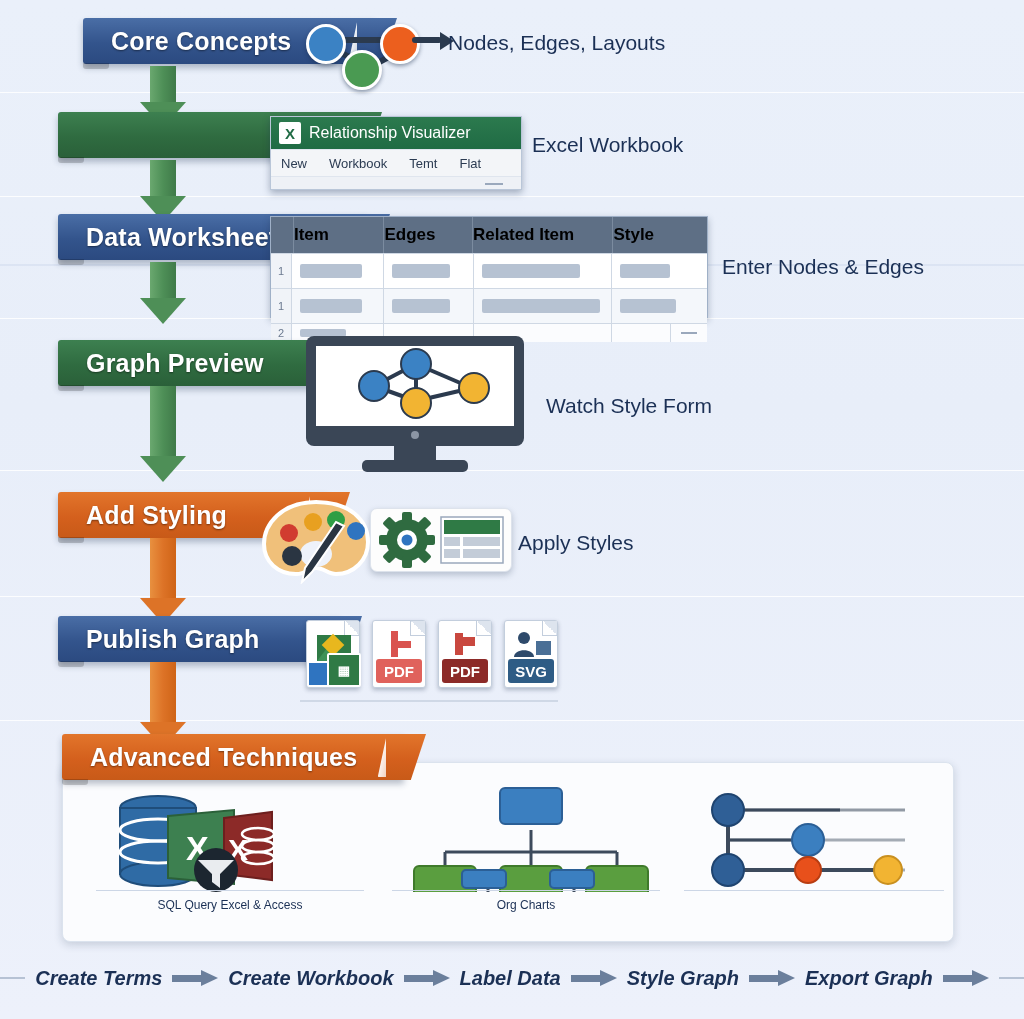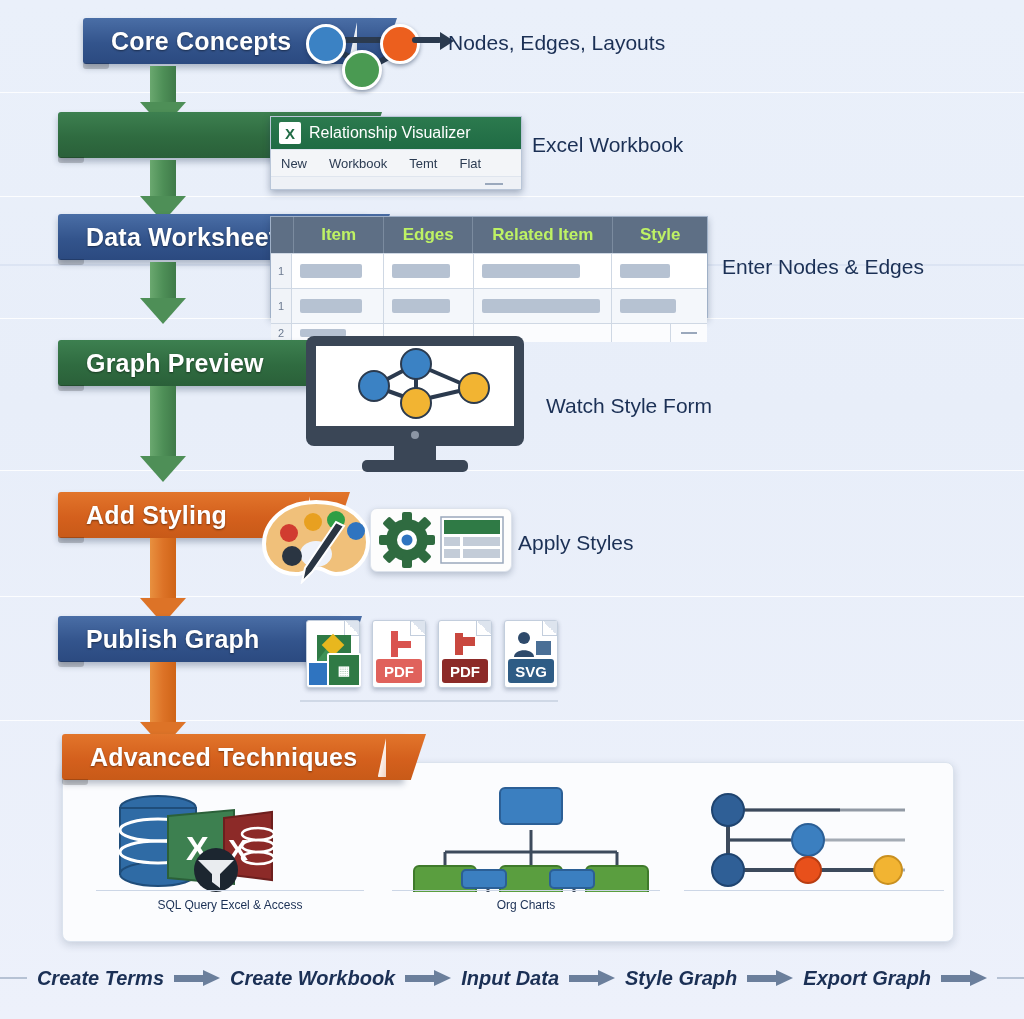--- a/index.html
+++ b/index.html
@@ -78,21 +78,21 @@
   .xlbar{height:26px;background:#f3f5f8;border-top:1px solid #dfe5ee;
     display:flex;align-items:center;gap:22px;padding-left:10px;}
   .xlbar span{color:#2b3b52;font-size:13px;}
   .xlstrip{height:14px;background:#eef1f6;border-top:1px solid #dfe5ee;position:relative;}
   .xlstrip .dash{position:absolute;right:18px;top:6px;width:18px;height:2px;background:#9aa8bc;}
 
   
   .tbl{position:absolute;background:#fff;border:1px solid #9fb0c7;
     box-shadow:0 3px 7px rgba(30,50,80,.32);}
   .tbl .hrow{display:flex;background:#5e6f85;}
-  .tbl .hrow div{color:#bef264;font-size:17px;font-weight:bold;text-align:center;
+  .tbl .hrow div{color:#000000;font-size:17px;font-weight:bold;
     padding:8px 0;border-right:1px solid #7b8b9f;}
   .tbl .hrow div:last-child{border-right:none;}
   .tbl .drow{display:flex;height:34px;align-items:center;border-top:1px solid #cfd8e4;}
   .tbl .drow.alt{background:#f4f7fb;}
   .tbl .cell{border-right:1px solid #cfd8e4;height:100%;display:flex;align-items:center;padding-left:8px;}
   .tbl .cell:last-child{border-right:none;}
   .tbl .ph{height:14px;background:#b6c2d2;border-radius:2px;}
   .tbl .rn{width:22px;color:#6b7a90;font-size:11px;display:flex;align-items:center;
     justify-content:center;height:100%;border-right:1px solid #cfd8e4;background:#f0f3f8;}
   .tbl .foot{display:flex;height:18px;border-top:1px solid #cfd8e4;background:#fbfcfe;align-items:center;}
@@ -491,21 +491,21 @@
     <span class="flowtxt">Create Terms</span>
     <span class="flowarrow">
         <span class="b"></span>
         <span class="h"></span>
       </span>
     <span class="flowtxt">Create Workbook</span>
     <span class="flowarrow">
         <span class="b"></span>
         <span class="h"></span>
       </span>
-    <span class="flowtxt">Input Data</span>
+    <span class="flowtxt">Label Data</span>
     <span class="flowarrow">
         <span class="b"></span>
         <span class="h"></span>
       </span>
     <span class="flowtxt">Style Graph</span>
     <span class="flowarrow">
         <span class="b"></span>
         <span class="h"></span>
       </span>
     <span class="flowtxt">Export Graph</span>

